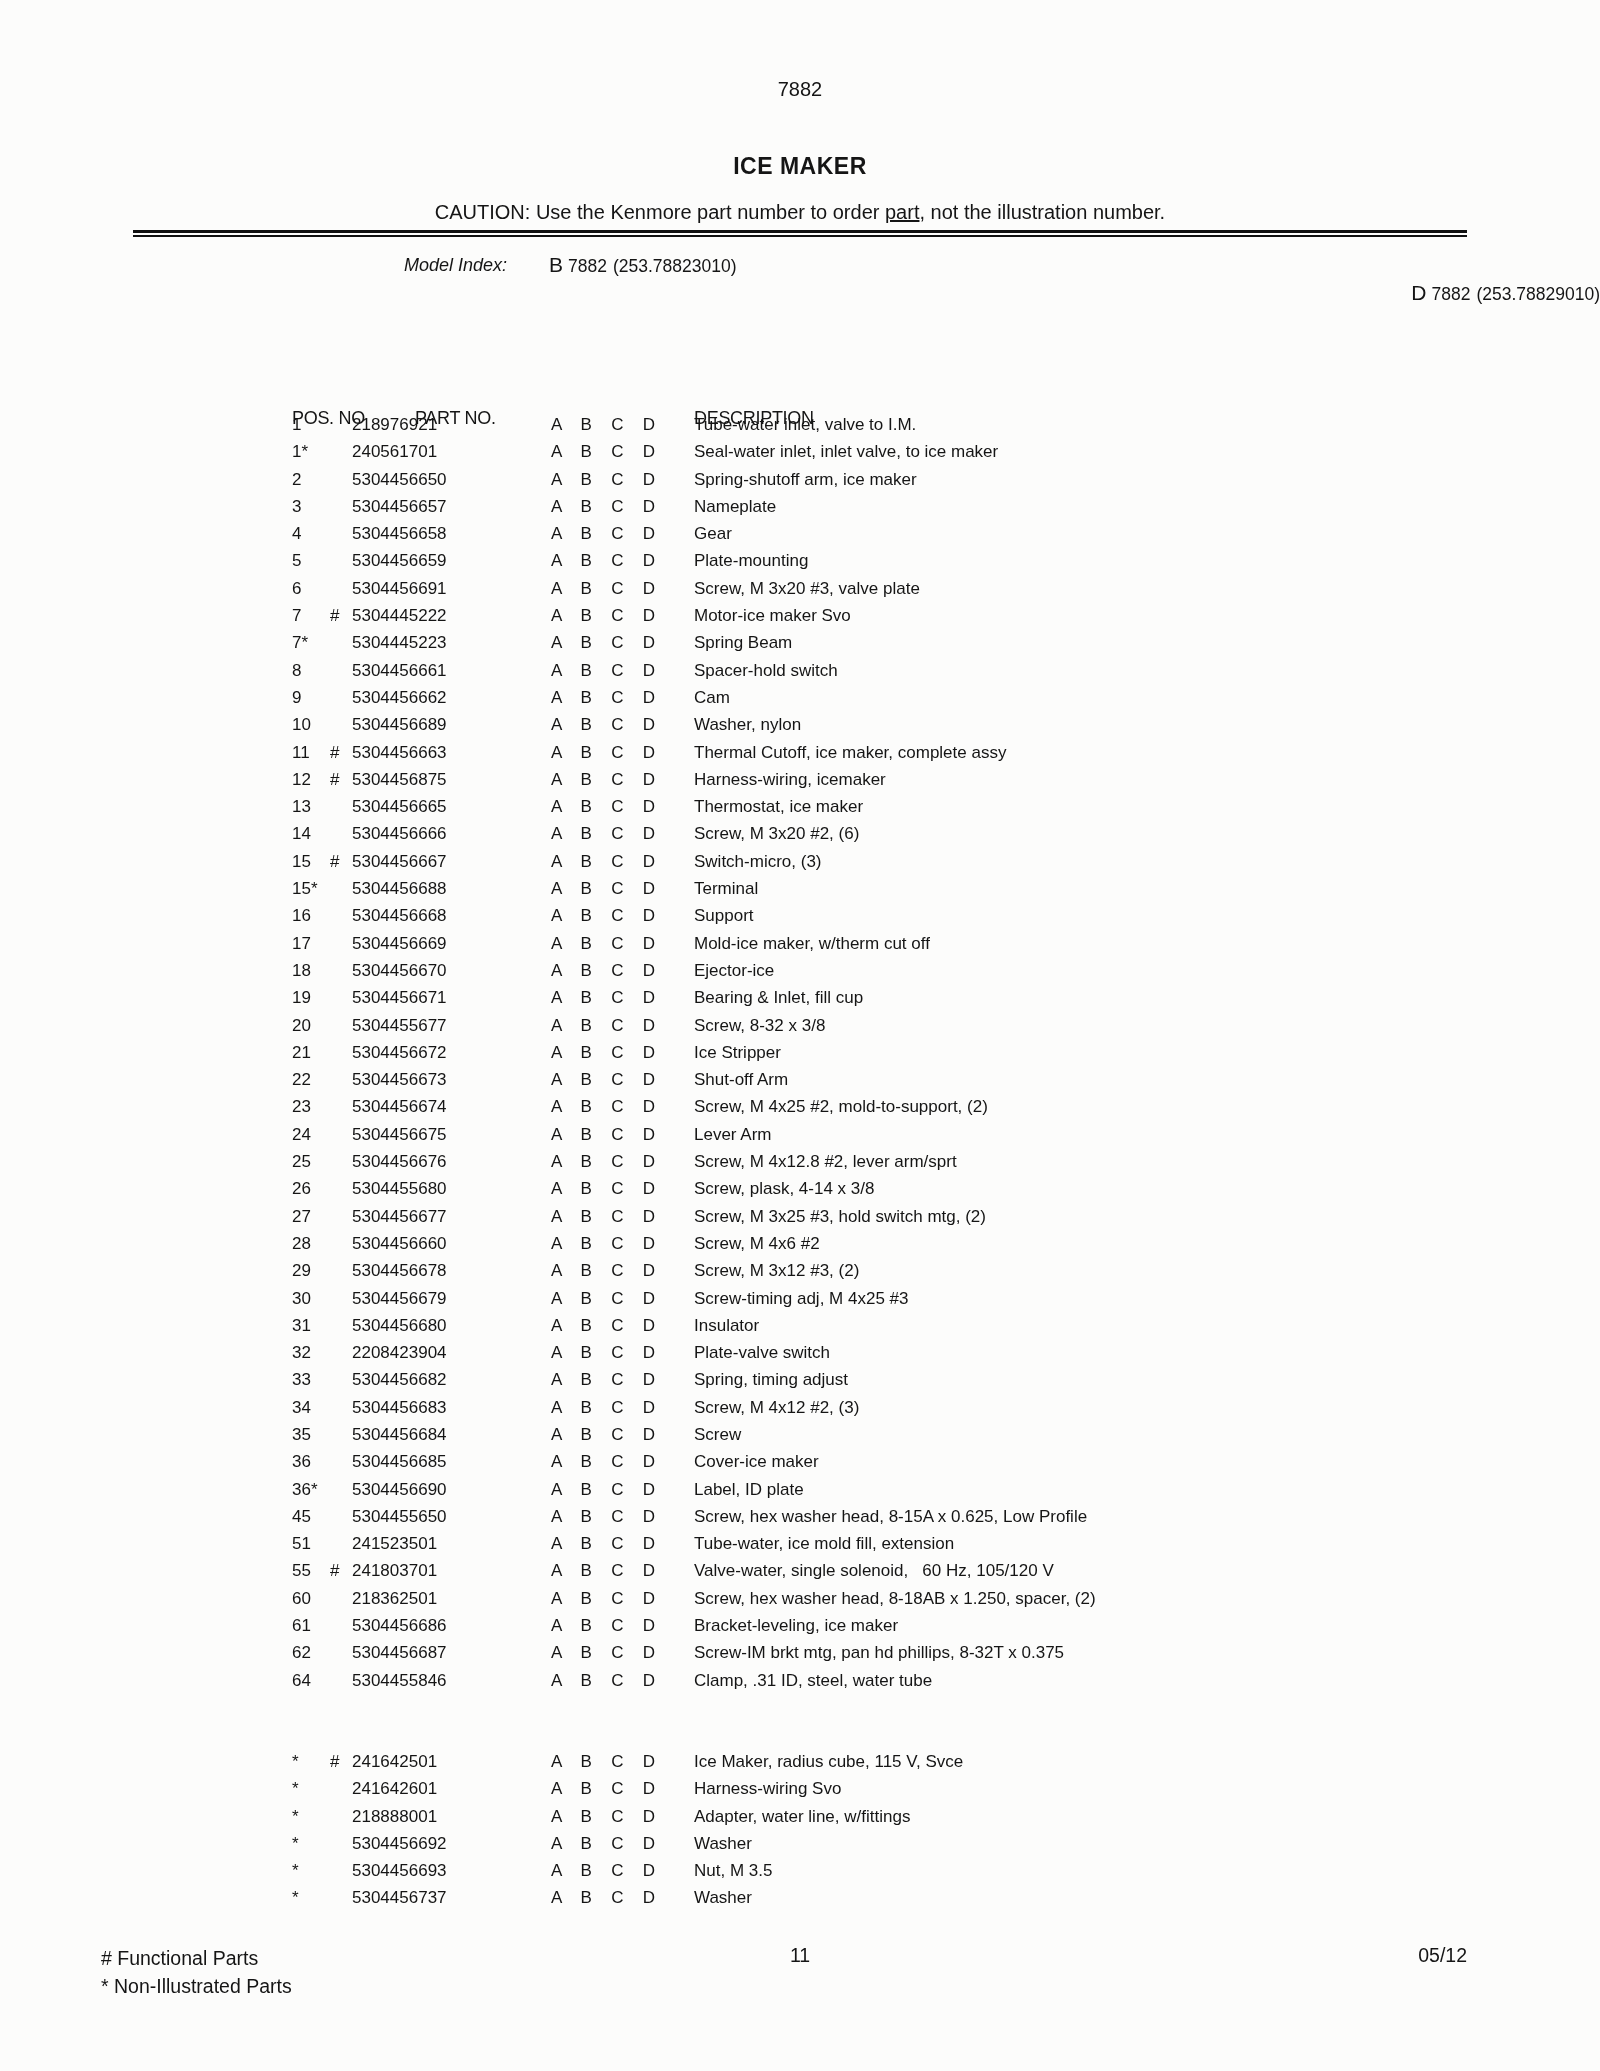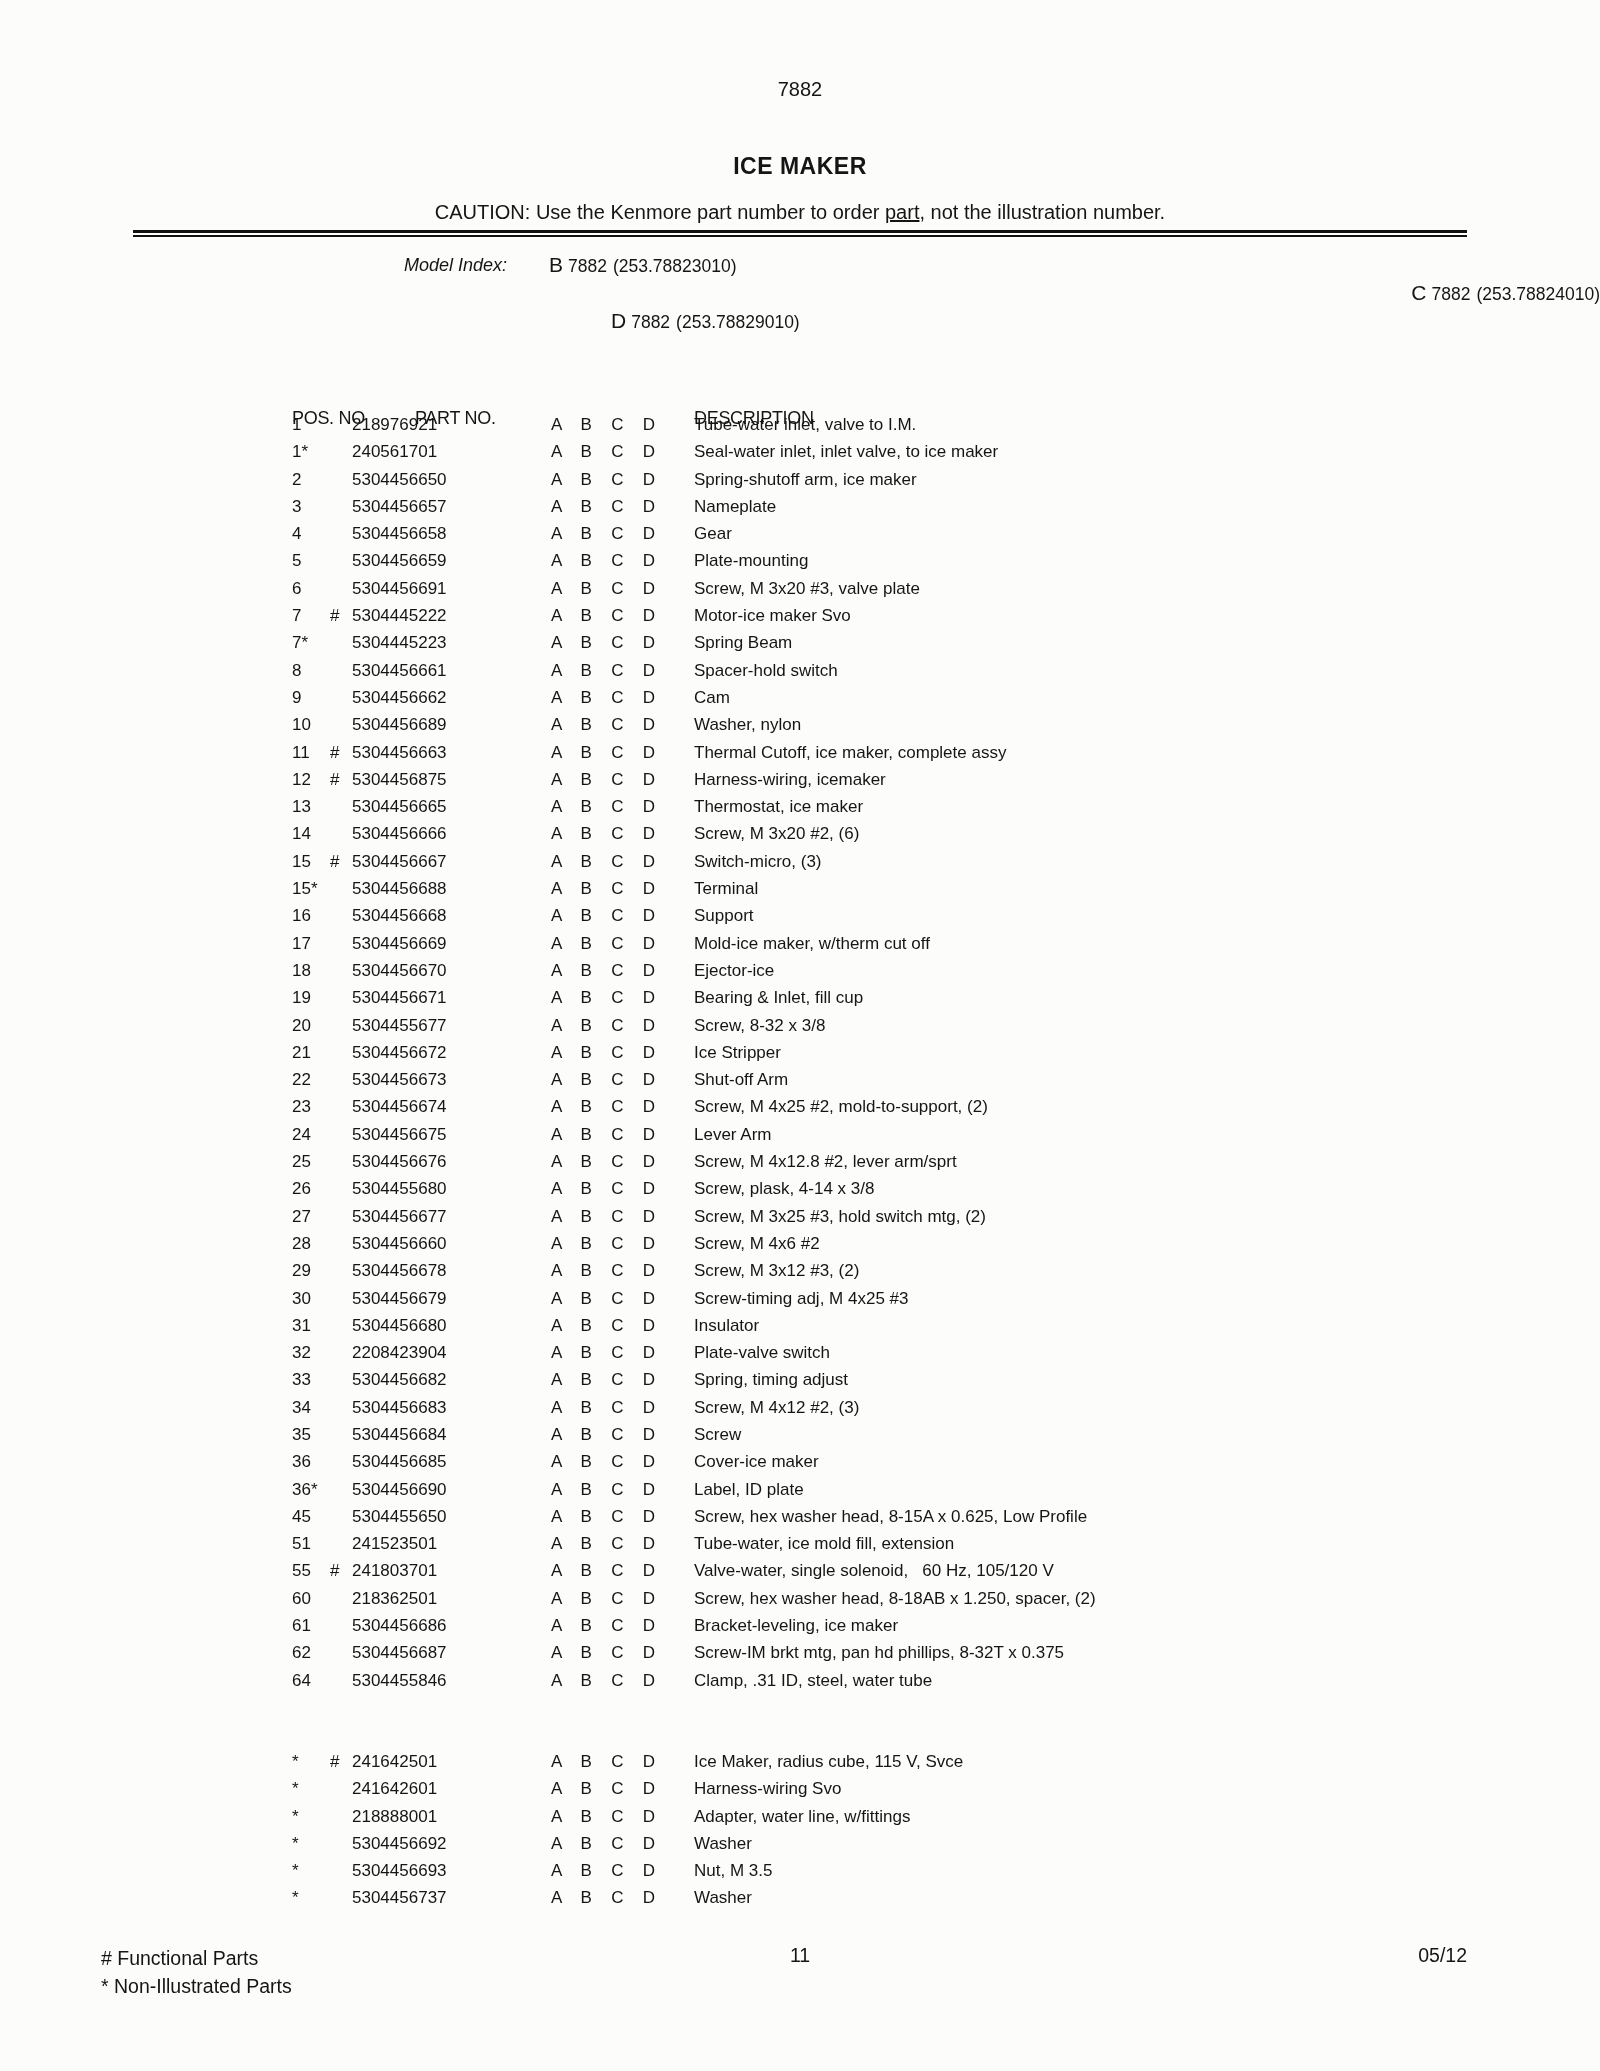--- a/index.html
+++ b/index.html
@@ -58,21 +58,20 @@
 <div class="centered" id="caution"><span>CAUTION: Use the Kenmore part number to order </span><span class="u">part</span><span>, not the illustration number.</span></div>
 
 <div id="divider"></div>
 
 <div id="model-index">
   <span id="model-label">Model Index:</span>
   <div id="model-lines">
 
   <div class="model-line"><span class="letter">B</span><span class="mmod">7882</span><span class="mnum">(253.78823010)</span></div>
 
-  <div class="model-line"><span class="letter">C</span><span class="mmod">7882</span><span class="mnum">(253.78824010)</span></div>
 
   <div class="model-line"><span class="letter">D</span><span class="mmod">7882</span><span class="mnum">(253.78829010)</span></div>
 </div>
 </div>
 
 <div id="table-header">
   <span id="th-pos">POS. NO</span>
   <span id="th-part">PART NO.</span>
   <span id="th-desc">DESCRIPTION</span>
 </div>

